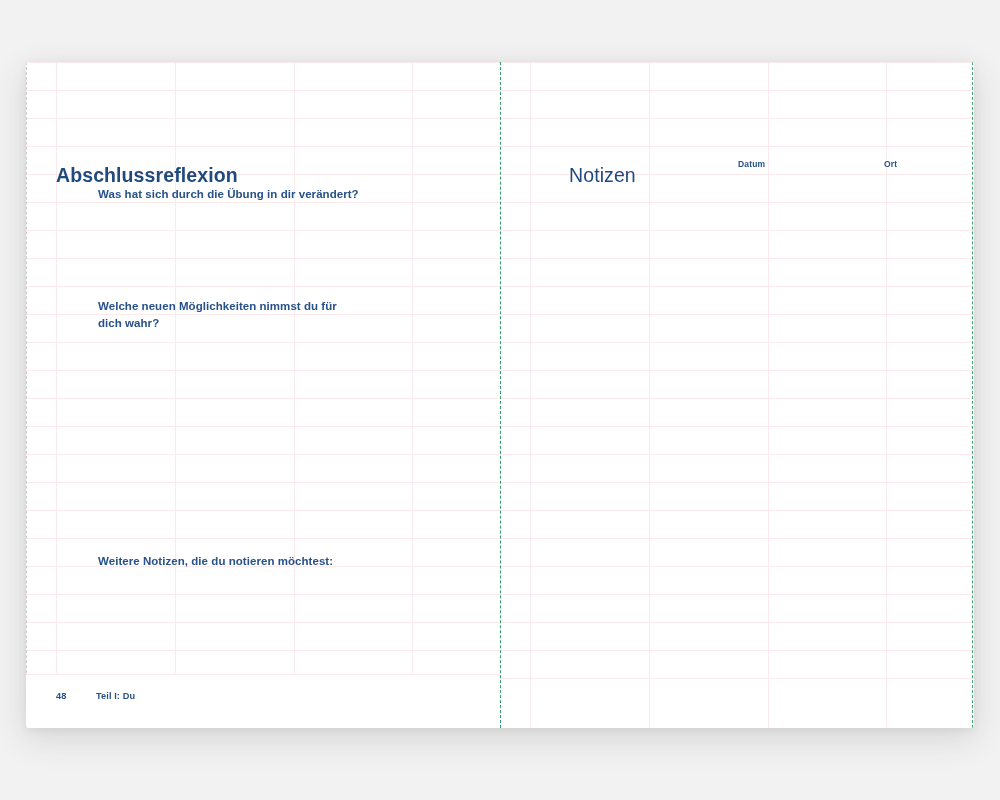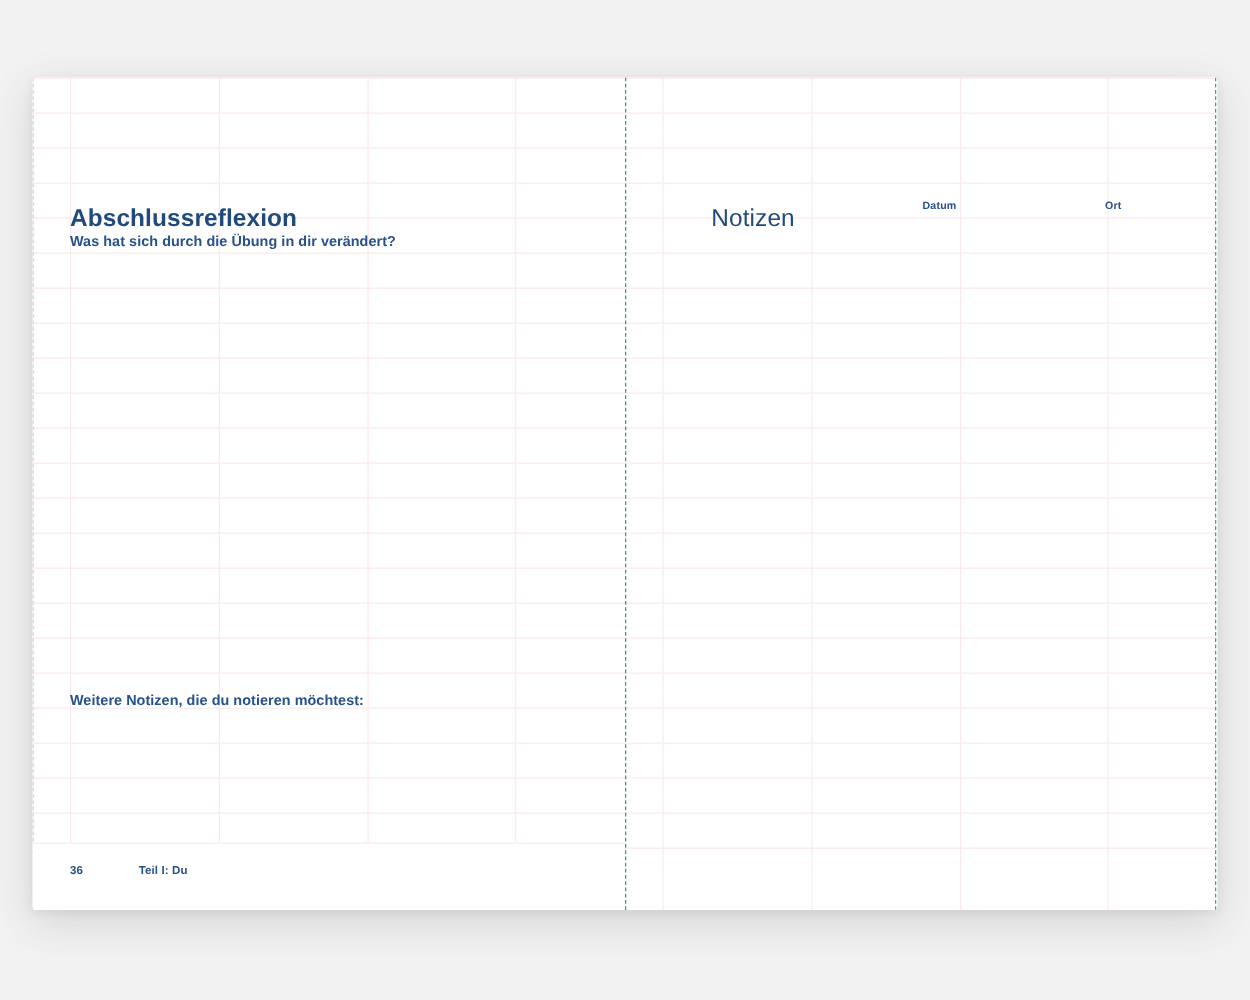--- a/index.html
+++ b/index.html
@@ -81,20 +81,21 @@
   }
 
   .question {
     position: absolute;
     color: #27518a;
     font-size: 11.5px;
     font-weight: bold;
     line-height: 16.5px;
     letter-spacing: 0.05px;
     white-space: pre-line;
+    padding-left: 42px;
   }
 
   .col-label {
     position: absolute;
     color: #27518a;
     font-size: 8.5px;
     font-weight: bold;
     letter-spacing: 0.15px;
     white-space: nowrap;
   }
@@ -192,32 +193,34 @@
   <div class="dash-guide" style="left:0px"></div>
   <div class="fold-line" style="left:474px"></div>
   <div class="fold-line right-edge" style="left:946px"></div>
 
   <div class="page page-left">
 
     <h1 class="title" style="left:30px; top:89px;font-weight:bold;">Abschlussreflexion</h1>
 
     <div class="question" style="left:30px; top:124px;">Was hat sich durch die Übung in dir verändert?</div>
 
+    <div class="question" style="left:30px; top:236px;">Welche neuen Möglichkeiten nimmst du für
+dich wahr?</div>
 
 
     <div class="question" style="left:30px; top:491px;">Weitere Notizen, die du notieren möchtest:</div>
 
     <div id="callout">
       <div class="callout-text">Übertrage die wichtigsten Ergebnisse auf deinen Spickzettel auf S. 174.</div>
     </div>
 
     <div class="footer footer-left">
       <div class="footer-rule" style="left:0; top:0; width:474px;"></div>
-      <div class="pagenum" style="left:30px;">36</div>
-      <div class="chaptertitle" style="left:85px;text-align:center;">Teil I: Du</div>
+      <div class="pagenum" style="left:30px;">48</div>
+      <div class="chaptertitle" style="left:70px;text-align:center;">Teil I: Du</div>
     </div>
   </div>
 
   <div class="page page-right">
 
     <h1 class="title" style="left:30px; top:89px;margin-left:39px;">Notizen</h1>
 
     <div class="col-label" style="left:238px; top:97px;">Datum</div>
 
     <div class="col-label" style="left:384px; top:97px;">Ort</div>

